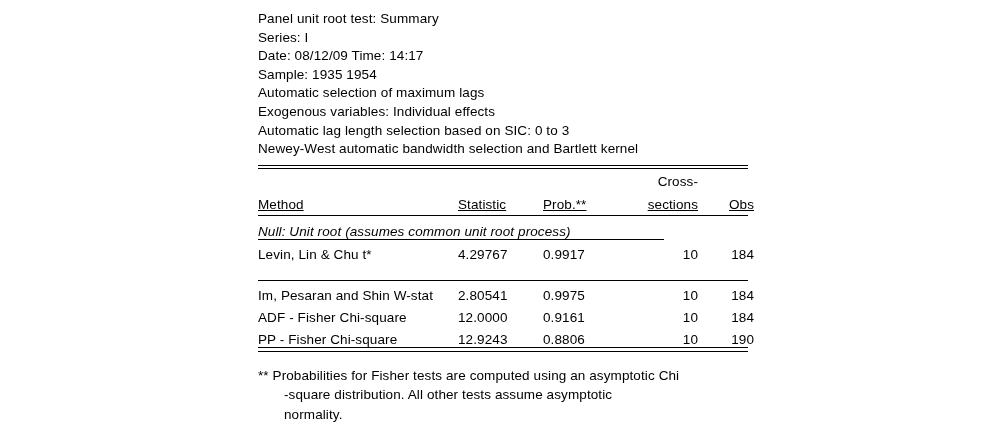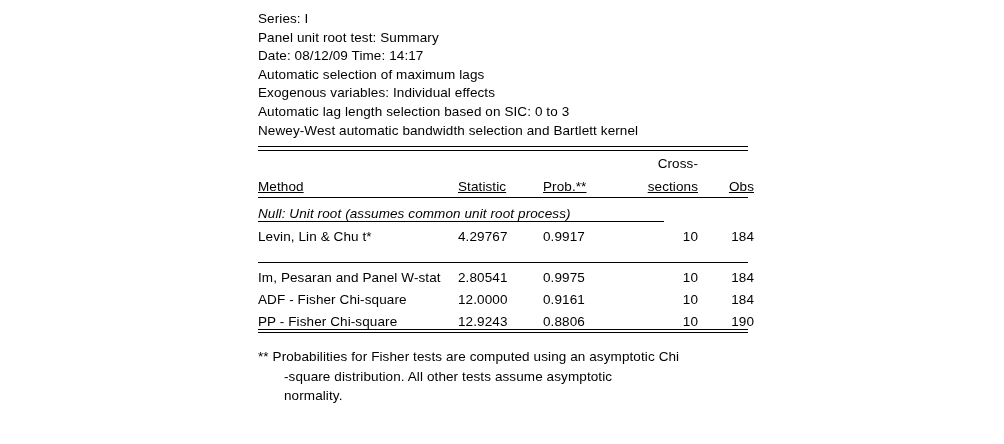--- a/index.html
+++ b/index.html
@@ -99,23 +99,24 @@
   .footnote .fn-line1 { text-indent: 0; }
   .footnote .fn-line2 { padding-left: 26px; }
   .footnote .fn-line3 { padding-left: 26px; }
 </style>
 </head>
 <body>
 
 <div class="sheet">
 
   <div class="header-block">
+    <div>Panel unit root test: Summary</div>
     <div>Series:  I</div>
-    <div>Panel unit root test: Summary</div>
     <div>Date: 08/12/09   Time: 14:17</div>
+    <div>Sample: 1935 1954</div>
     <div>Automatic selection of maximum lags</div>
     <div>Exogenous variables: Individual effects</div>
     <div>Automatic lag length selection based on SIC: 0 to 3</div>
     <div>Newey-West automatic bandwidth selection and Bartlett kernel</div>
   </div>
 
   <div class="rule-double"></div>
 
   <table class="results">
     <tbody>
@@ -158,21 +159,21 @@
     <tr class="spacer-row">
       <td colspan="5">&nbsp;</td>
     </tr>
 
     <tr>
       <td class="rule-cell" colspan="5">
             <div class="line-full"></div>
           </td>
     </tr>
     <tr class="data-row">
-      <td class="col-method">Im, Pesaran and Panel W-stat</td>
+      <td class="col-method">Im, Pesaran and Shin W-stat</td>
       <td class="col-stat">2.80541</td>
       <td class="col-prob">0.9975</td>
       <td class="col-cross">10</td>
       <td class="col-obs">184</td>
     </tr>
     <tr class="data-row">
       <td class="col-method">ADF - Fisher Chi-square</td>
       <td class="col-stat">12.0000</td>
       <td class="col-prob">0.9161</td>
       <td class="col-cross">10</td>

